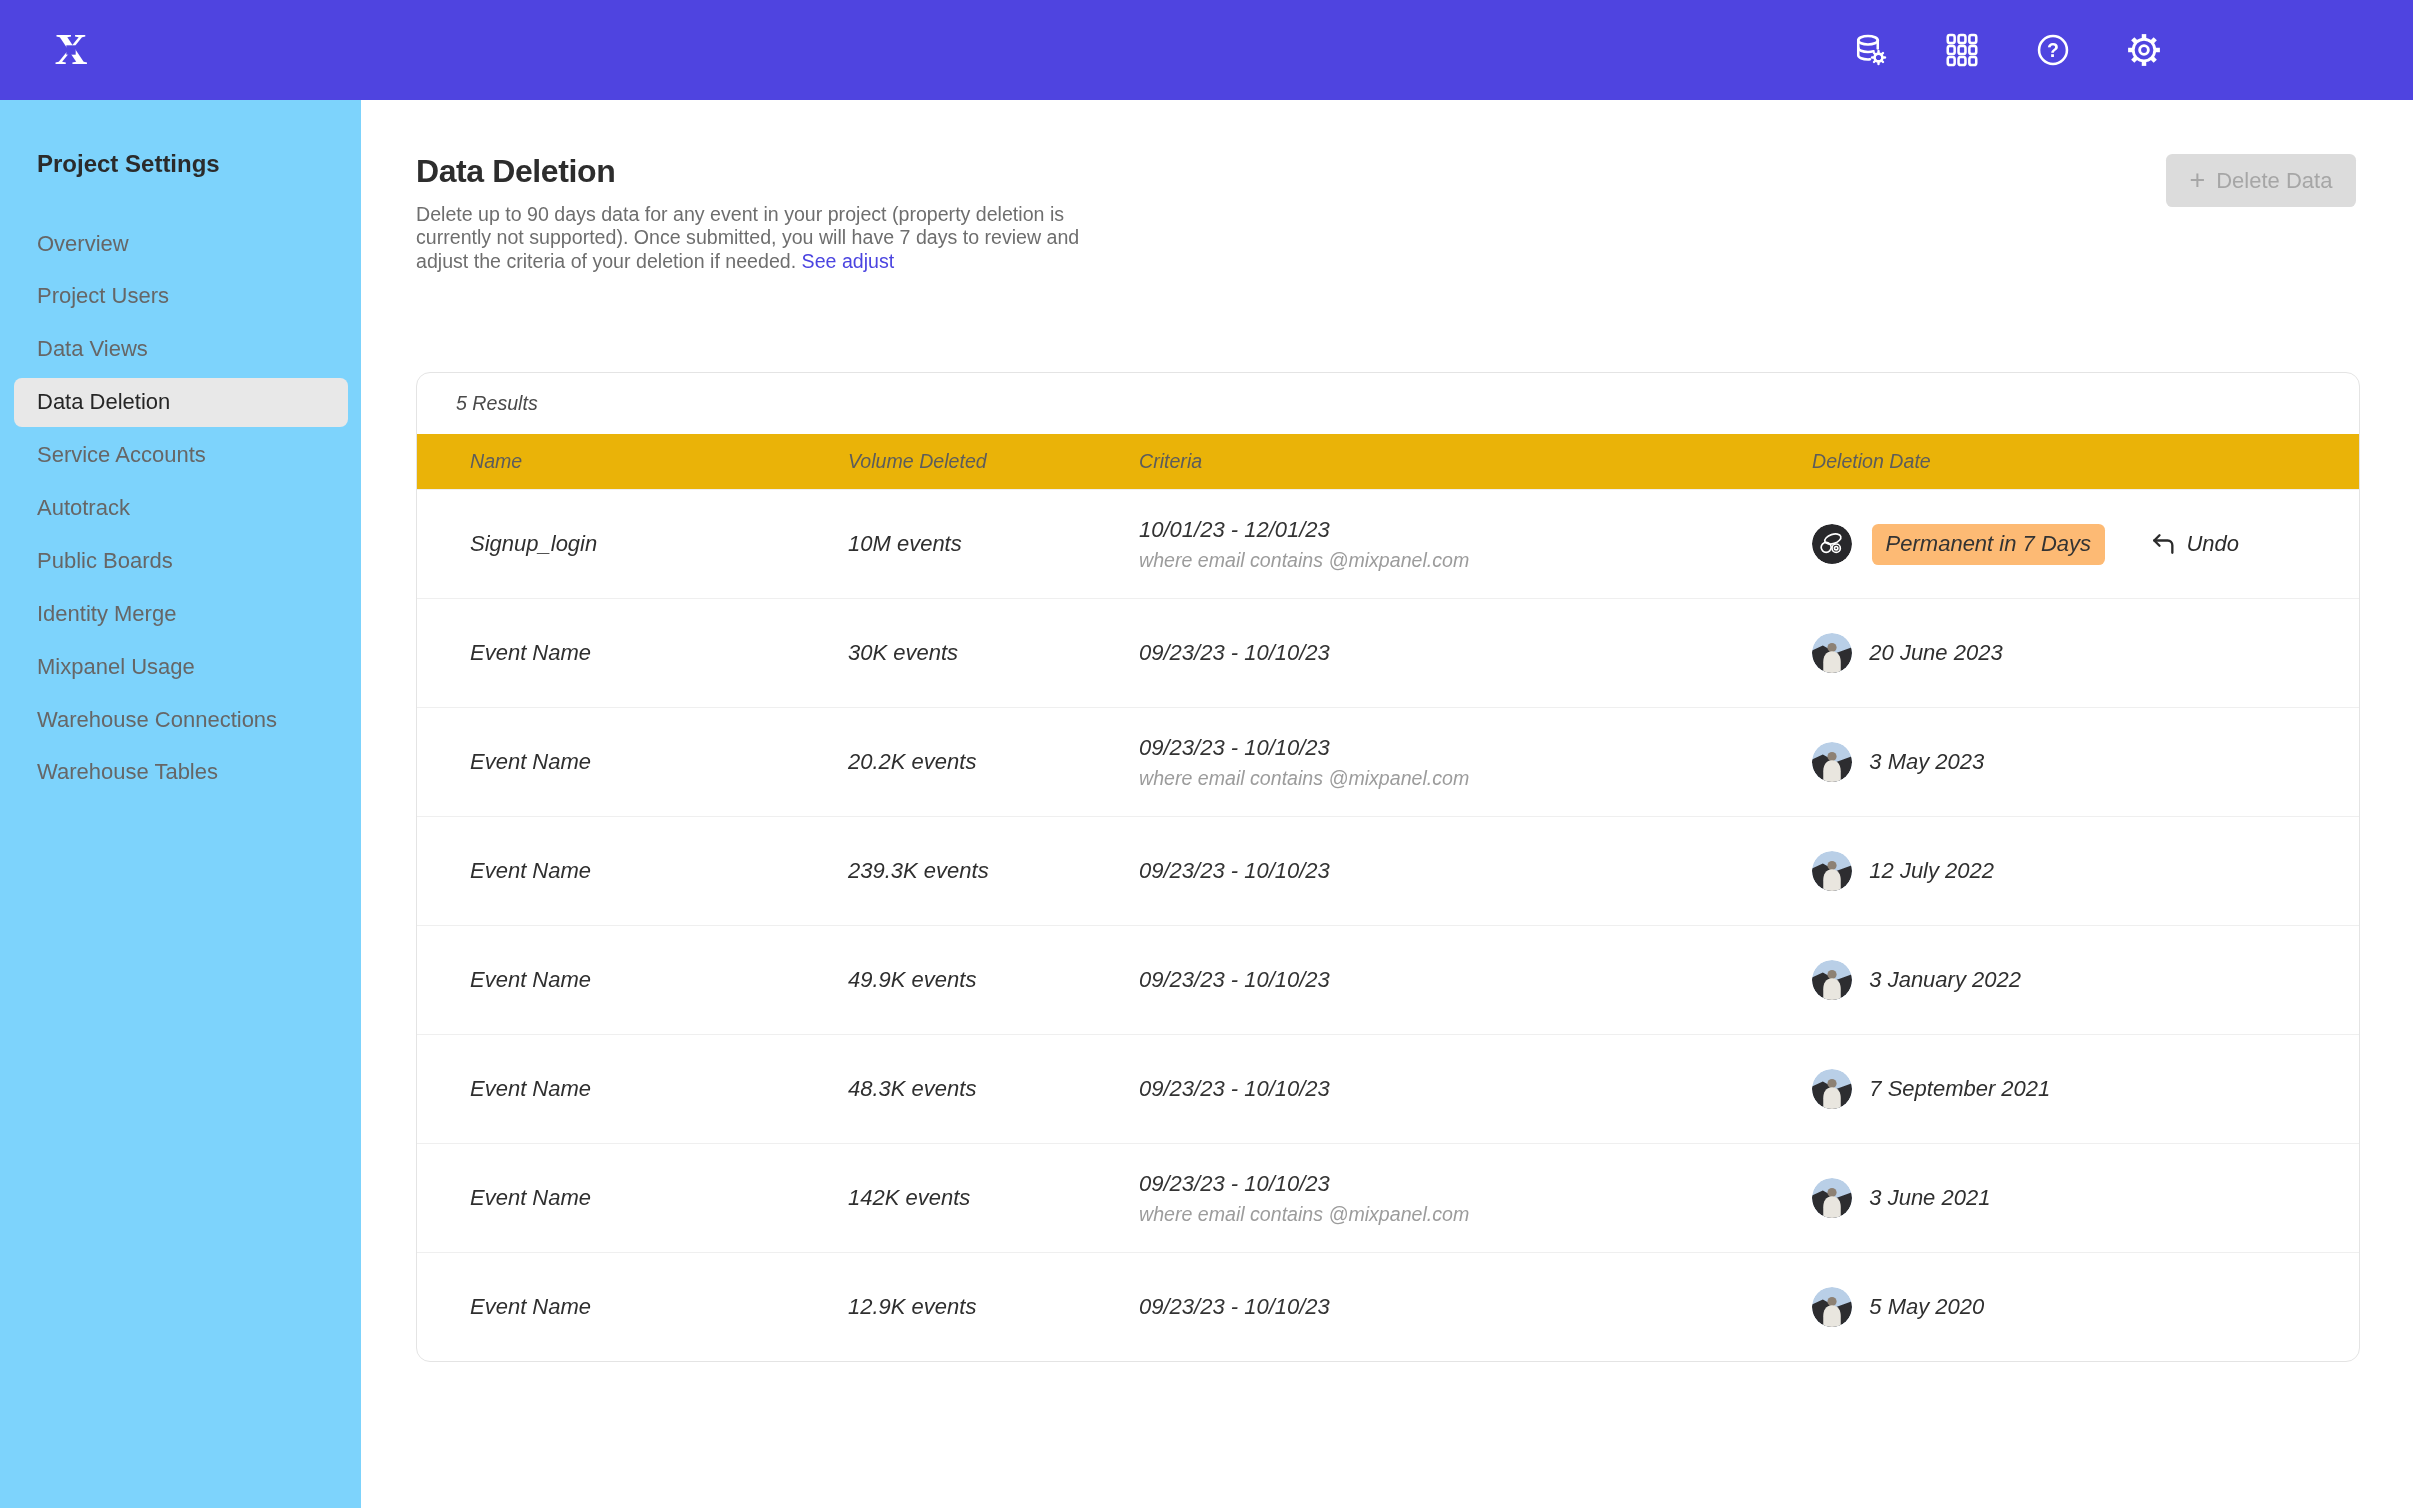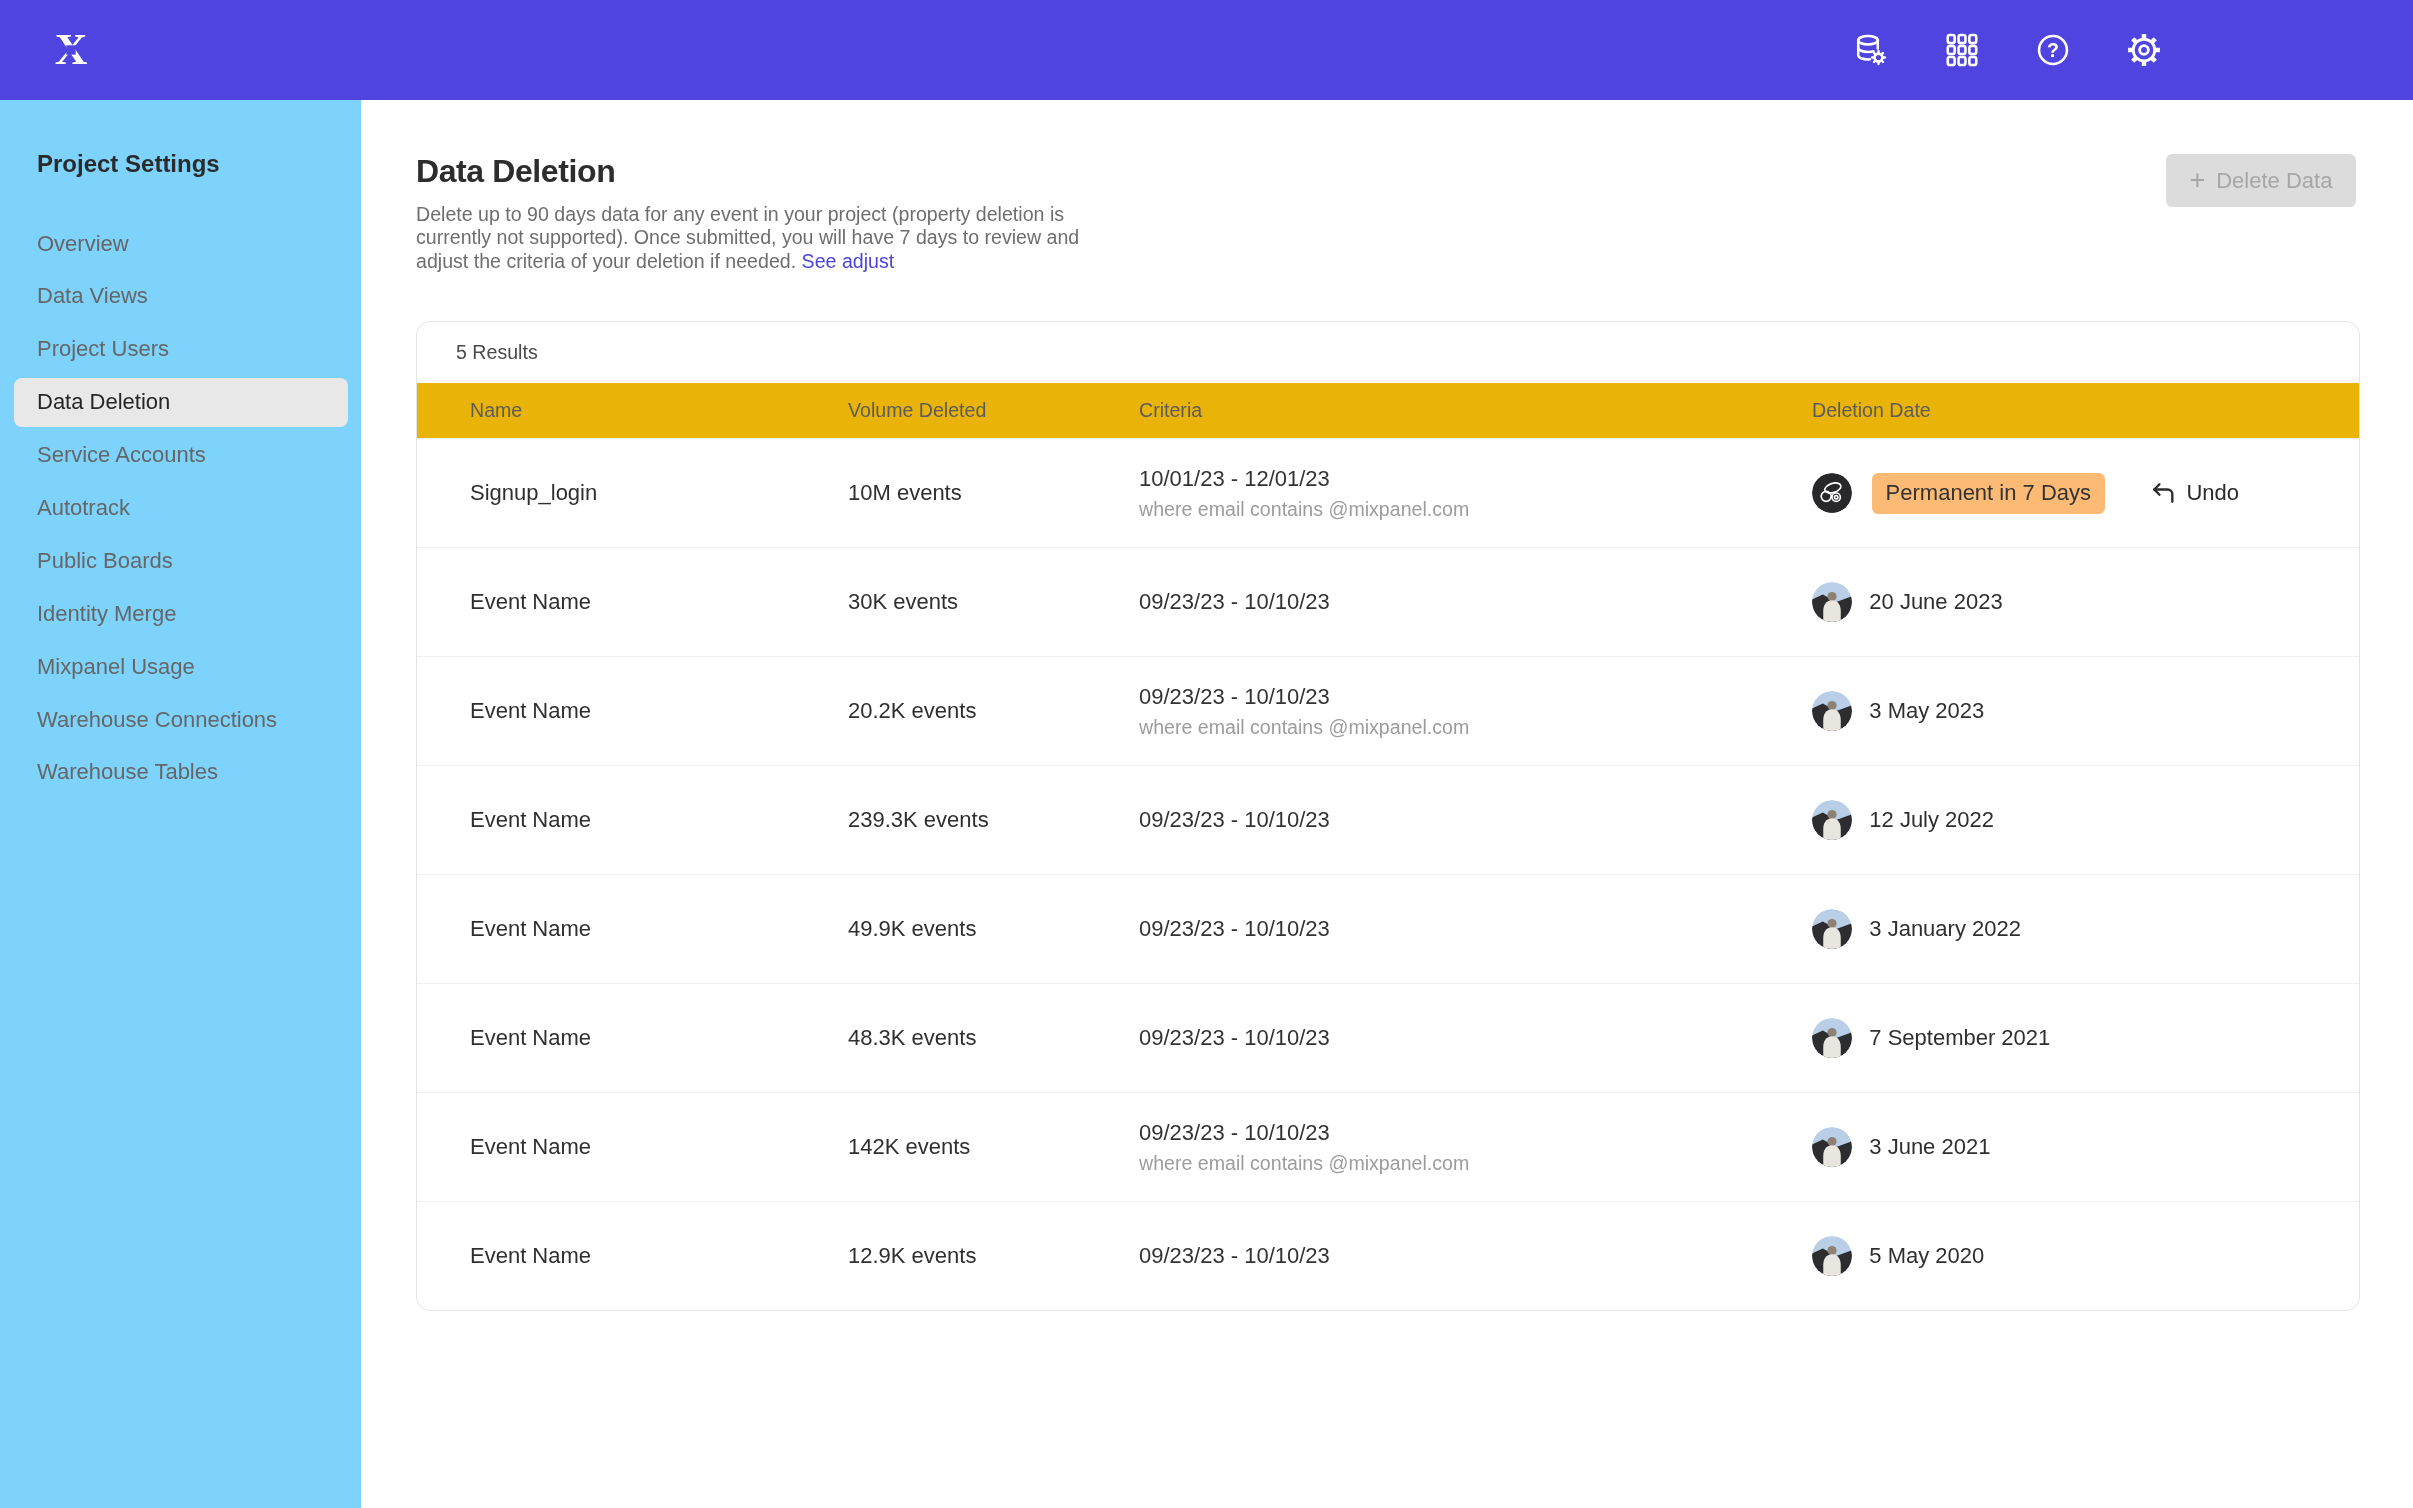--- a/index.html
+++ b/index.html
@@ -29,22 +29,22 @@
   .page-title { font-size:32px; font-weight:bold; color:#2d2d2d; letter-spacing:-0.4px; }
   .page-desc { margin-top:12.6px; width:687px; font-size:19.6px; line-height:23.6px; color:#6e6e6e; }
   .page-desc a { color:#4B44E0; text-decoration:none; cursor:pointer; }
   .delete-btn { position:absolute; top:54px; right:57px; height:53px; padding:0 23.6px;
                 background:#DCDCDC; color:#A6A6A6; border:none; border-radius:6.3px;
                 font-size:22px; font-family:"Liberation Sans",sans-serif; display:flex;
                 align-items:center; gap:11px; cursor:default; }
   .delete-btn .plus { font-size:27px; line-height:27px; font-weight:normal; }
 
   
-  .card { margin-top:48px; margin-right:53px; border:1.6px solid #E4E4E4; border-radius:14px;
-          overflow:hidden; background:#fff; }
+  .card { margin-top:99px; margin-right:53px; border:1.6px solid #E4E4E4; border-radius:14px;
+          overflow:hidden; background:#fff;font-style:italic; }
   .results-bar { height:61px; display:flex; align-items:center; padding-left:39px;
                  font-size:19.6px; color:#4a4a4a; }
   .grid-row { display:grid; grid-template-columns:431px 291px 673px 1fr; align-items:center; }
   .thead { height:55px; background:#eab308; font-size:19.6px; color:#5c5c5c; }
   .thead .cell:first-child { padding-left:53px; }
   .tr { height:109px; border-top:1.6px solid #EFEFEF; }
   .tr .cell { font-size:22px; color:#2f2f2f; }
   .tr .cell:first-child { padding-left:53px; }
   .crit-main { font-size:22px; color:#333333; }
   .crit-sub { font-size:19.6px; color:#9c9c9c; margin-top:5.5px; }
@@ -130,24 +130,24 @@
 
 <div class="shell">
 
   <aside class="sidebar">
     <h2>Project Settings</h2>
     <nav id="nav-items">
         <div class="nav-item">
     <span>Overview</span>
   </div>
         <div class="nav-item">
+    <span>Project Users</span>
+  </div>
+        <div class="nav-item">
     <span>Data Views</span>
-  </div>
-        <div class="nav-item">
-    <span>Project Users</span>
   </div>
         <div class="nav-item active">
     <span>Data Deletion</span>
   </div>
         <div class="nav-item">
     <span>Service Accounts</span>
   </div>
         <div class="nav-item">
     <span>Autotrack</span>
   </div>

